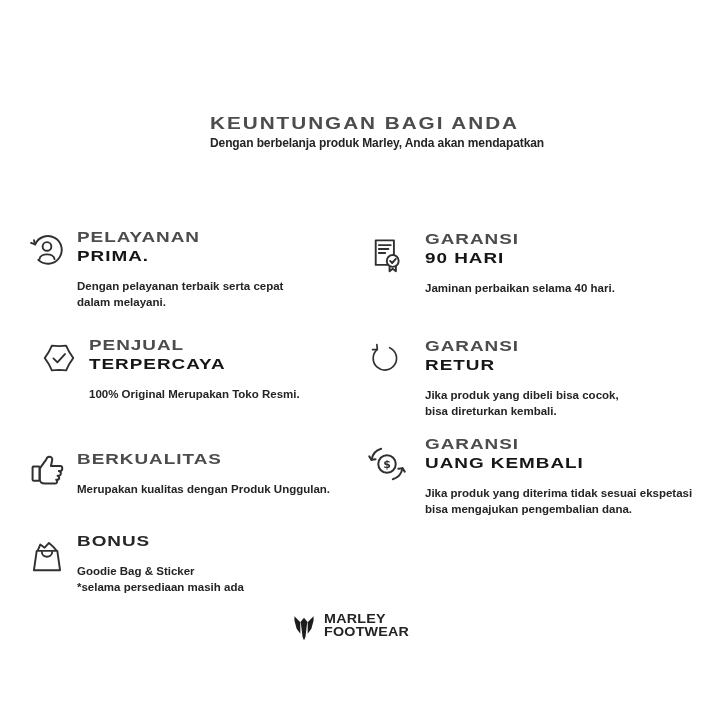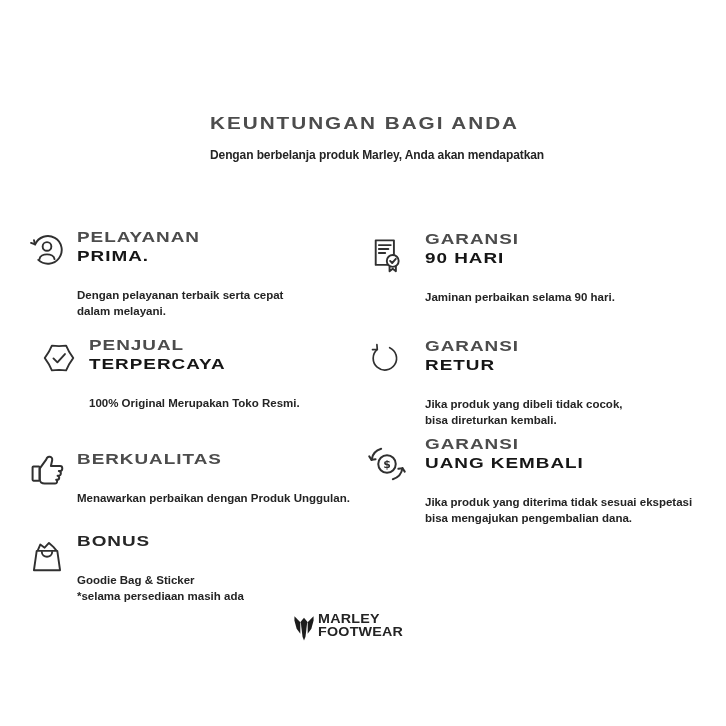--- a/index.html
+++ b/index.html
@@ -4,39 +4,39 @@
 <style>
   html,body{margin:0;padding:0;background:#fff;}
   .canvas{position:relative;width:726px;height:726px;background:#ffffff;
           font-family:"Liberation Sans",sans-serif;overflow:hidden;}
 
   
   .hdr{position:absolute;left:210px;top:114px;}
   .hdr h1{margin:0;font-size:17px;font-weight:800;color:#4c4c4c;
           letter-spacing:1.6px;white-space:nowrap;
           transform:scaleX(1.22);transform-origin:0 0;}
-  .sub{margin:12px 0 0;font-size:12px;font-weight:700;color:#242424;
+  .sub{margin:0 0 0;font-size:12px;font-weight:700;color:#242424;
        line-height:18px;letter-spacing:-0.1px;}
 
   
   .item{position:absolute;display:flex;align-items:flex-start;}
   .icn{flex:0 0 49px;padding-left:2px;padding-top:4px;}
   .col-r .icn{flex:0 0 58px;padding-left:5px;}
   .txt{min-width:0;}
   .t{font-size:15.5px;font-weight:800;line-height:19px;letter-spacing:0.8px;
      white-space:nowrap;transform:scaleX(1.22);transform-origin:0 50%;}
   .t1{color:#4c4c4c;}
   .t2{color:#161616;}
   .t1.dk{color:#262626;}
-  .dwrap{margin-top:23px;}
+  .dwrap{margin-top:14px;}
   .d{font-size:11.5px;font-weight:700;color:#242424;line-height:15.5px;
      white-space:nowrap;}
 
   
-  .brand{position:absolute;left:293px;top:612px;display:flex;gap:3px;}
+  .brand{position:absolute;left:293px;top:612px;display:flex;gap:9px;}
   .brand .mark{margin-top:2px;}
   .bt{font-size:13px;font-weight:800;color:#232323;line-height:13px;
       letter-spacing:0.2px;white-space:nowrap;
       transform:scaleX(1.1);transform-origin:0 0;}
 
   svg{display:block;}
   .oicon{stroke:#303030;fill:none;stroke-width:2.4;
          stroke-linecap:round;stroke-linejoin:round;}
 </style>
 </head>
@@ -91,21 +91,21 @@
     <div class="icn" style="padding-top:0">
       <svg width="40" height="40" viewBox="0 0 48 48" class="oicon">
         <rect x="5.5" y="21" width="8.5" height="17" rx="1"></rect>
         <path d="M14 36 V23.5 L22 12.5 C23 7.5 30 8.5 29 13.5 L27.5 20.5 H38.5 C42 20.5 42 26 38.5 26.5 H37 C40.5 27 40 31.8 36.8 32 H35.5 C38.5 32.8 37.8 37 34.8 37 H33.8 C36 38 35 41.5 32.5 41.5 H20 C16.5 41.5 14 39.5 14 36 Z"></path>
       </svg>
     </div>
     <div class="txt">
       <div class="t t1">BERKUALITAS</div>
 
       <div class="dwrap">
-        <div class="d">Menawarkan perbaikan dengan Produk Unggulan.</div>
+        <div class="d">Merupakan kualitas dengan Produk Unggulan.</div>
 
       </div>
     </div>
   </div>
 
   <div class="item col-l" style="left:26px;top:531px">
     <div class="icn" style="padding-top:6px">
       <svg width="38" height="38" viewBox="0 0 48 48" class="oicon">
         <polyline points="12.5,16.5 15.5,9.5 21,13.5 26.5,7.5 32,12.5 35.5,16.5"></polyline>
         <polygon points="11,17.5 37,17.5 40.5,42 7.5,42"></polygon>
@@ -129,38 +129,38 @@
         <path d="M15 11.5 h15 M15 16.5 h12 M15 21.5 h8"></path>
         <path d="M28.5 36.5 v8 l4 -3 l4 3 v-8"></path>
         <circle cx="32.5" cy="31.5" r="7.5" fill="#ffffff"></circle>
         <path d="M29.2 31.5 l2.6 2.6 l4.6 -5.2"></path>
       </svg>
     </div>
     <div class="txt">
       <div class="t t1">GARANSI</div>
       <div class="t t2">90 HARI</div>
       <div class="dwrap">
-        <div class="d">Jaminan perbaikan selama 90 hari.</div>
+        <div class="d">Jaminan perbaikan selama 40 hari.</div>
 
       </div>
     </div>
   </div>
 
   <div class="item col-r" style="left:362px;top:336px">
     <div class="icn" style="padding-top:6px">
       <svg width="34" height="34" viewBox="0 0 48 48" class="oicon">
         <path d="M14.5 10.5 A16.5 16.5 0 1 0 32 8"></path>
         <path d="M14.5 10.5 L14 3.8 M14.5 10.5 L7.8 10.8"></path>
       </svg>
     </div>
     <div class="txt">
       <div class="t t1">GARANSI</div>
       <div class="t t2">RETUR</div>
       <div class="dwrap">
-        <div class="d">Jika produk yang dibeli tidak cocok,</div>
+        <div class="d">Jika produk yang dibeli bisa cocok,</div>
         <div class="d">bisa direturkan kembali.</div>
       </div>
     </div>
   </div>
 
   <div class="item col-r" style="left:362px;top:434px">
     <div class="icn" style="padding-top:10px">
       <svg width="40" height="40" viewBox="0 0 48 48" class="oicon">
         <circle cx="24" cy="24" r="10.5"></circle>
         <text x="24" y="29" text-anchor="middle" font-family="DejaVu Sans, sans-serif" font-size="13" font-weight="bold" fill="#303030" stroke="none">$</text>

